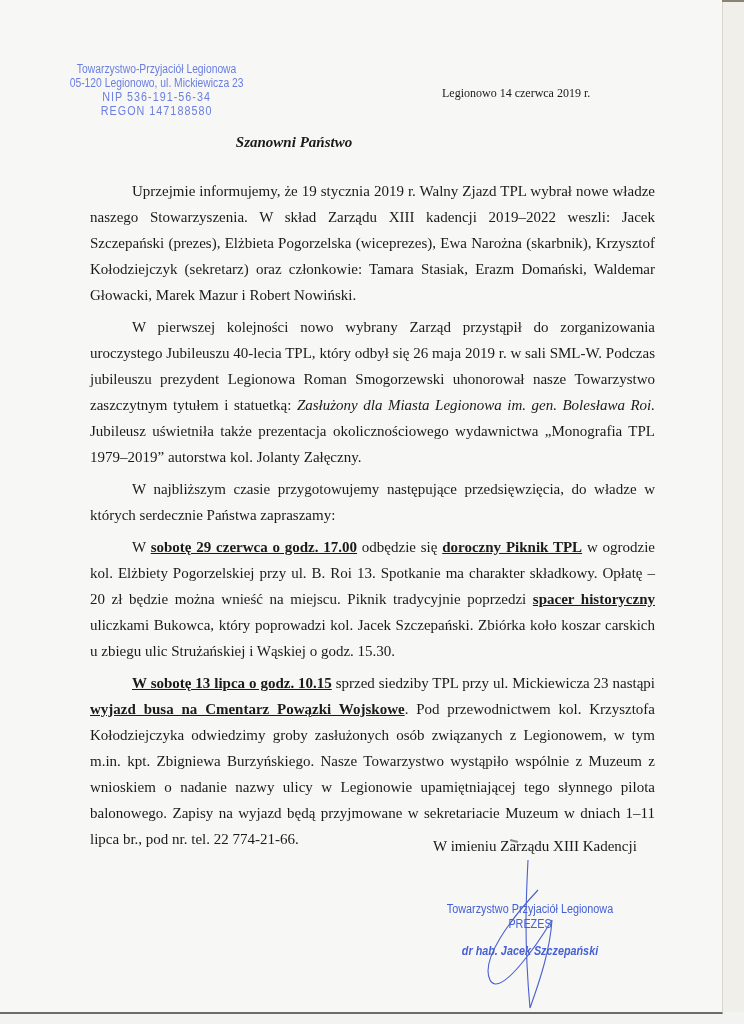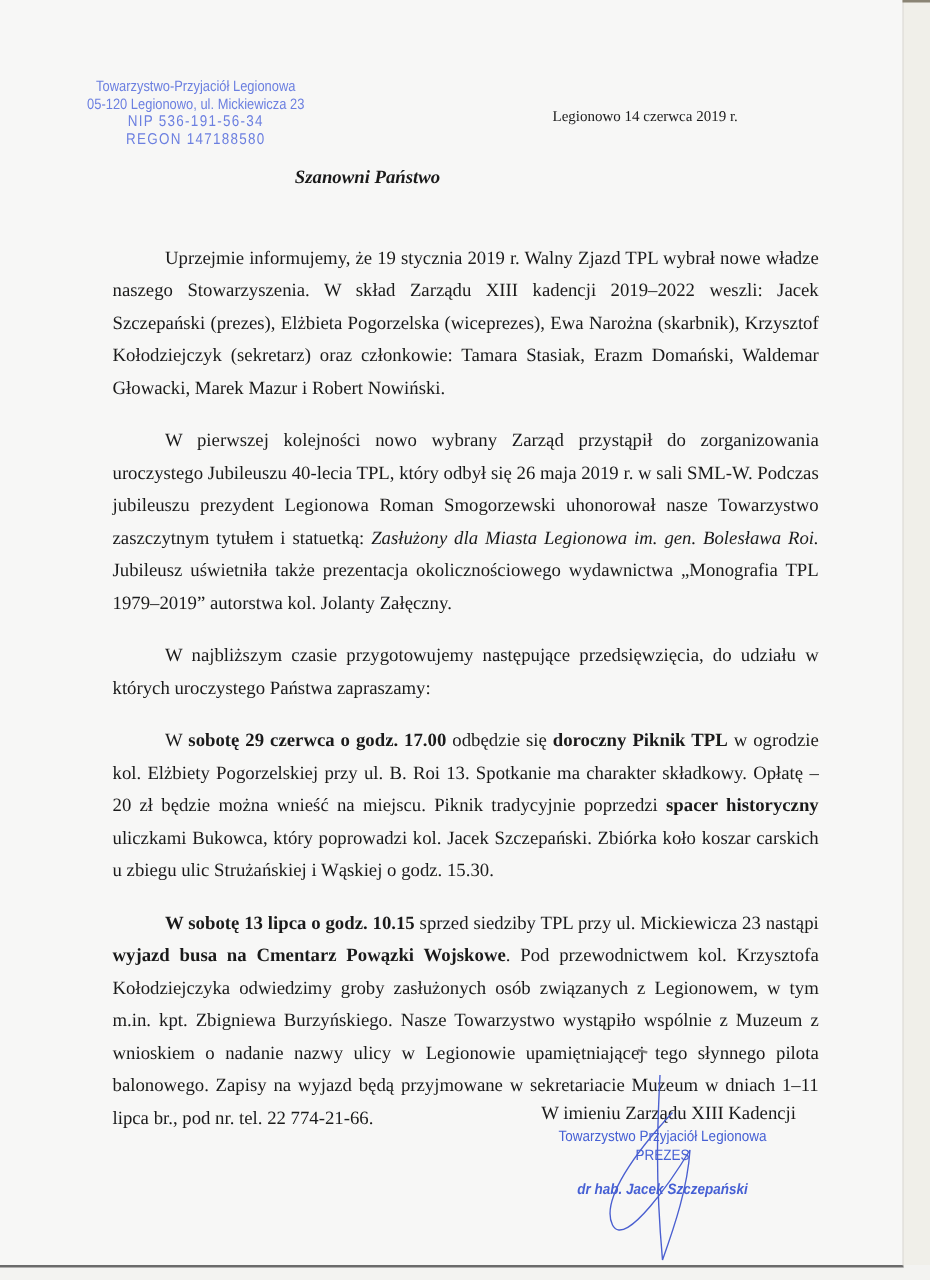--- a/index.html
+++ b/index.html
@@ -40,25 +40,25 @@
   }
   .salutation {
     position: absolute; left: 0; width: 588px; top: 134px;
     text-align: center; font-style: italic; font-weight: bold; font-size: 15px;
   }
   .body-text {
     position: absolute; left: 90px; top: 178px; width: 565px;
     font-size: 15px; line-height: 26px;
     text-align: justify;
   }
-  .body-text p { margin: 16px 0 6px 0; text-indent: 42px; }
-  .body-text b { font-weight: bold; }
+  .body-text p { margin: 0 0 6px 0; text-indent: 42px; }
+  .body-text b { font-weight: bold; text-decoration: underline; }
   .body-text i { }
   .closing {
-    position: absolute; left: 433px; top: 883px;
+    position: absolute; left: 433px; top: 838px;
     font-size: 15px; white-space: nowrap;
   }
   .sig-stamp {
     position: absolute; left: 440px; top: 902px; width: 200px;
     font-family: "Liberation Sans", "DejaVu Sans", sans-serif;
     color: #4660d4; font-size: 12px; line-height: 15px; text-align: center;
     transform: scaleX(0.9); transform-origin: left top;
   }
   .sig-stamp .name { font-style: italic; font-weight: bold; margin-top: 12px; }
   .signature { position: absolute; left: 470px; top: 860px; width: 140px; height: 150px; }
@@ -78,21 +78,21 @@
   <div class="l4">REGON 147188580</div>
 </div>
 
 <div class="date">Legionowo 14 czerwca 2019 r.</div>
 
 <div class="salutation">Szanowni Państwo</div>
 
 <div class="body-text">
   <p>Uprzejmie informujemy, że 19 stycznia 2019 r. Walny Zjazd TPL wybrał nowe władze naszego Stowarzyszenia. W skład Zarządu XIII kadencji 2019–2022 weszli: Jacek Szczepański (prezes), Elżbieta Pogorzelska (wiceprezes), Ewa Narożna (skarbnik), Krzysztof Kołodziejczyk (sekretarz) oraz członkowie: Tamara Stasiak, Erazm Domański, Waldemar Głowacki, Marek Mazur i Robert Nowiński.</p>
   <p><span>W pierwszej kolejności nowo wybrany Zarząd przystąpił do zorganizowania uroczystego Jubileuszu 40-lecia TPL, który odbył się 26 maja 2019 r. w sali SML-W. Podczas jubileuszu prezydent Legionowa Roman Smogorzewski uhonorował nasze Towarzystwo zaszczytnym tytułem i statuetką: </span><i>Zasłużony dla Miasta Legionowa im. gen. Bolesława Roi.</i><span> Jubileusz uświetniła także prezentacja okolicznościowego wydawnictwa „Monografia TPL 1979–2019” autorstwa kol. Jolanty Załęczny.</span></p>
-  <p>W najbliższym czasie przygotowujemy następujące przedsięwzięcia, do udziału w których uroczystego Państwa zapraszamy:</p>
+  <p>W najbliższym czasie przygotowujemy następujące przedsięwzięcia, do władze w których serdecznie Państwa zapraszamy:</p>
   <p><span>W </span><b>sobotę 29 czerwca o godz. 17.00</b><span> odbędzie się </span><b>doroczny Piknik TPL</b><span> w ogrodzie kol. Elżbiety Pogorzelskiej przy ul. B. Roi 13. Spotkanie ma charakter składkowy. Opłatę – 20 zł będzie można wnieść na miejscu. Piknik tradycyjnie poprzedzi </span><b>spacer historyczny</b><span> uliczkami Bukowca, który poprowadzi kol. Jacek Szczepański. Zbiórka koło koszar carskich u zbiegu ulic Strużańskiej i Wąskiej o godz. 15.30.</span></p>
   <p><b>W sobotę 13 lipca o godz. 10.15</b><span> sprzed siedziby TPL przy ul. Mickiewicza 23 nastąpi </span><b>wyjazd busa na Cmentarz Powązki Wojskowe</b><span>. Pod przewodnictwem kol. Krzysztofa Kołodziejczyka odwiedzimy groby zasłużonych osób związanych z Legionowem, w tym m.in. kpt. Zbigniewa Burzyńskiego. Nasze Towarzystwo wystąpiło wspólnie z Muzeum z wnioskiem o nadanie nazwy ulicy w Legionowie upamiętniającej tego słynnego pilota balonowego. Zapisy na wyjazd będą przyjmowane w sekretariacie Muzeum w dniach 1–11 lipca br., pod nr. tel. 22 774-21-66.</span></p>
 </div>
 
 <div class="dash-mark"></div>
 
 <div class="closing">W imieniu Zarządu XIII Kadencji</div>
 
 <div class="sig-stamp">
   <div>Towarzystwo Przyjaciół Legionowa</div>

